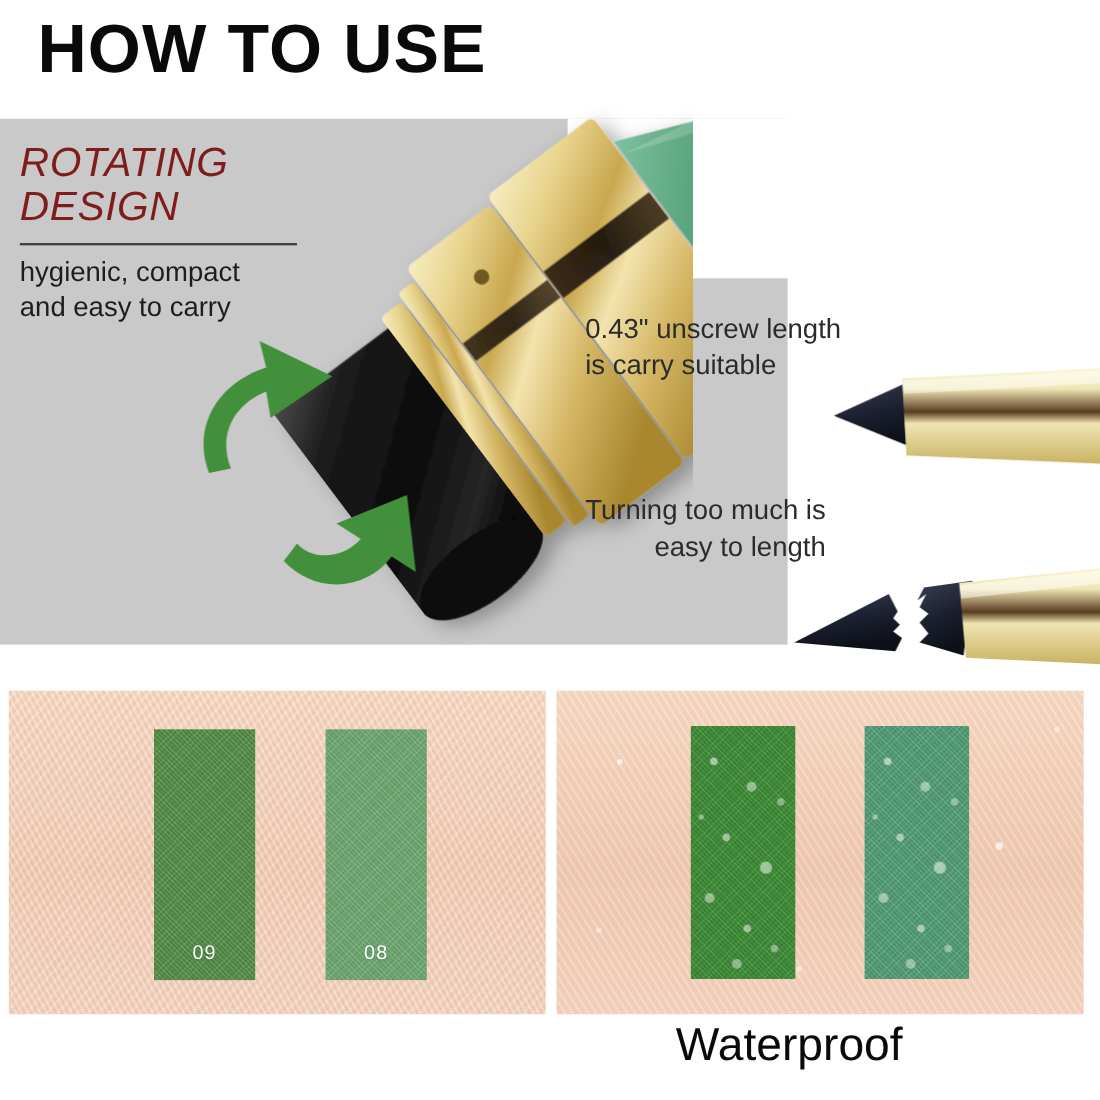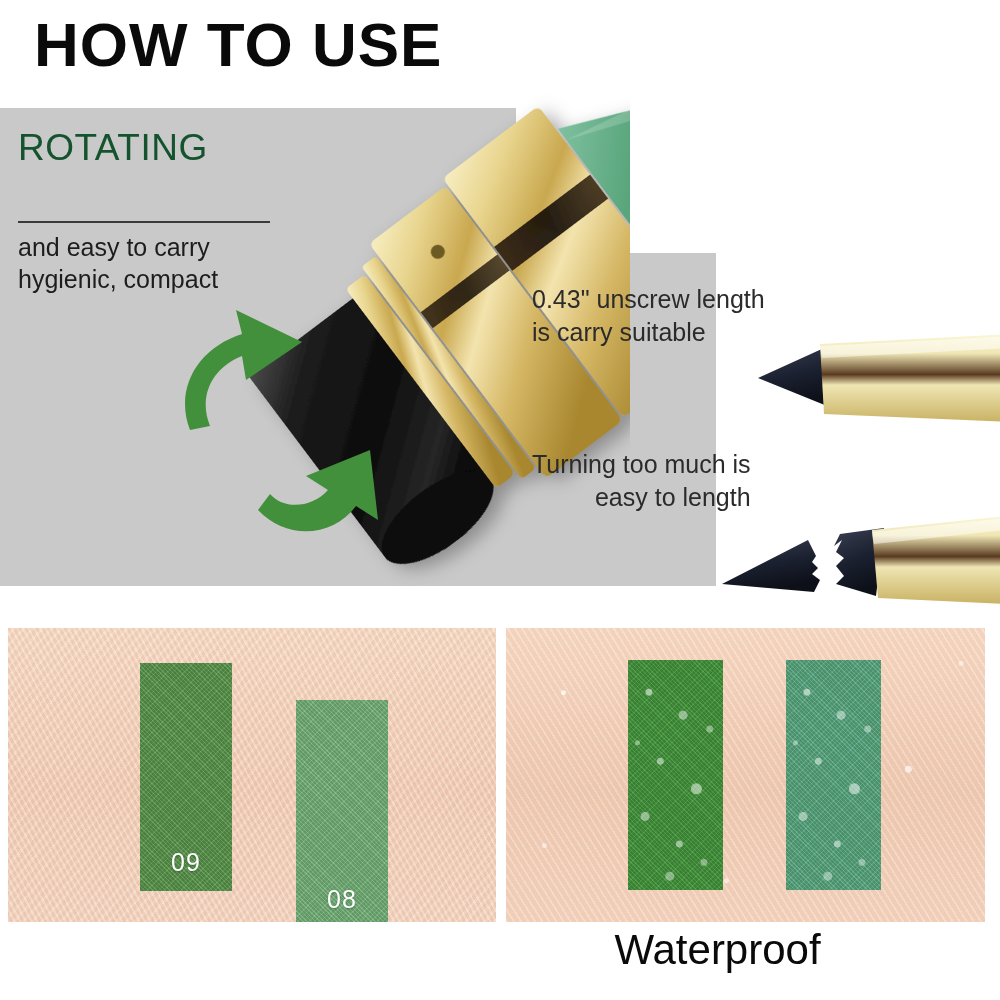--- a/index.html
+++ b/index.html
@@ -50,22 +50,23 @@
     background: #ffffff;
   }
 
   .rot-title {
     position: absolute;
     left: 18px;
     top: 128px;
     font-size: 37px;
     line-height: 1.07;
     letter-spacing: 0.5px;
-    color: #14532d;
+    color: #7f1d1d;
     font-weight: 400;
+    font-style: italic;
   }
   .rot-rule {
     position: absolute;
     left: 18px;
     top: 221px;
     width: 252px;
     height: 2px;
     background: #3a3a3a;
   }
   .rot-sub {
@@ -160,21 +161,21 @@
       radial-gradient(circle at 86% 30%, rgba(255,255,255,.4) 0 3px, transparent 4px),
       radial-gradient(circle at 10% 36%, rgba(255,255,255,.4) 0 2px, transparent 3px);
   }
   .swatch-num {
     position: absolute;
     bottom: 14px;
     left: 0;
     right: 0;
     text-align: center;
     color: #ffffff;
-    font-size: 25px;
+    font-size: 18px;
     letter-spacing: 1px;
     text-shadow: 0 1px 2px rgba(0,0,0,.25);
   }
 
   .card-caption {
     position: absolute;
     top: 928px;
     font-size: 42px;
     color: #0a0a0a;
     text-align: center;
@@ -189,25 +190,26 @@
 
 <div id="page">
 
   <div class="title">HOW TO USE</div>
 
   <div class="gray-panel"></div>
   <div class="gray-notch"></div>
 
   <div class="rot-title">
     <div>ROTATING</div>
+    <div>DESIGN</div>
   </div>
   <div class="rot-rule"></div>
   <div class="rot-sub">
+    <div>hygienic, compact</div>
     <div>and easy to carry</div>
-    <div>hygienic, compact</div>
   </div>
 
   <svg class="hero-stick" viewBox="0 0 560 540">
     <defs>
       <linearGradient id="gTip" x1="0" y1="0" x2="1" y2="1">
         <stop offset="0%" stop-color="#7fc0a0"></stop>
         <stop offset="38%" stop-color="#5aa67c"></stop>
         <stop offset="72%" stop-color="#4f9a71"></stop>
         <stop offset="100%" stop-color="#3f8760"></stop>
       </linearGradient>
@@ -308,21 +310,21 @@
     <path d="M156 30 L290 16 L290 104 L162 98 Z" fill="url(#pGold)"></path>
     <path d="M156 32 L290 18 L290 30 L158 44 Z" fill="#ffffff" opacity="0.5"></path>
   </svg>
 
   <div class="swatch-card card-left">
     <div class="skin-tex"></div>
     <div class="swatch" style="left:132px;top:35px;width:92px;height:228px;background:#5c9150;">
       <div class="grain"></div>
       <div class="swatch-num">09</div>
     </div>
-    <div class="swatch" style="left:288px;top:35px;width:92px;height:228px;background:#74a878;margin-top:37px;">
+    <div class="swatch" style="left:288px;top:35px;width:92px;height:228px;background:#74a878;">
       <div class="grain"></div>
       <div class="swatch-num">08</div>
     </div>
   </div>
 
   <div class="swatch-card card-right">
     <div class="wet-tex"></div>
     <div class="swatch" style="left:122px;top:32px;width:95px;height:230px;background:#46903f;">
       <div class="grain"></div>
       <div class="drops"></div>

